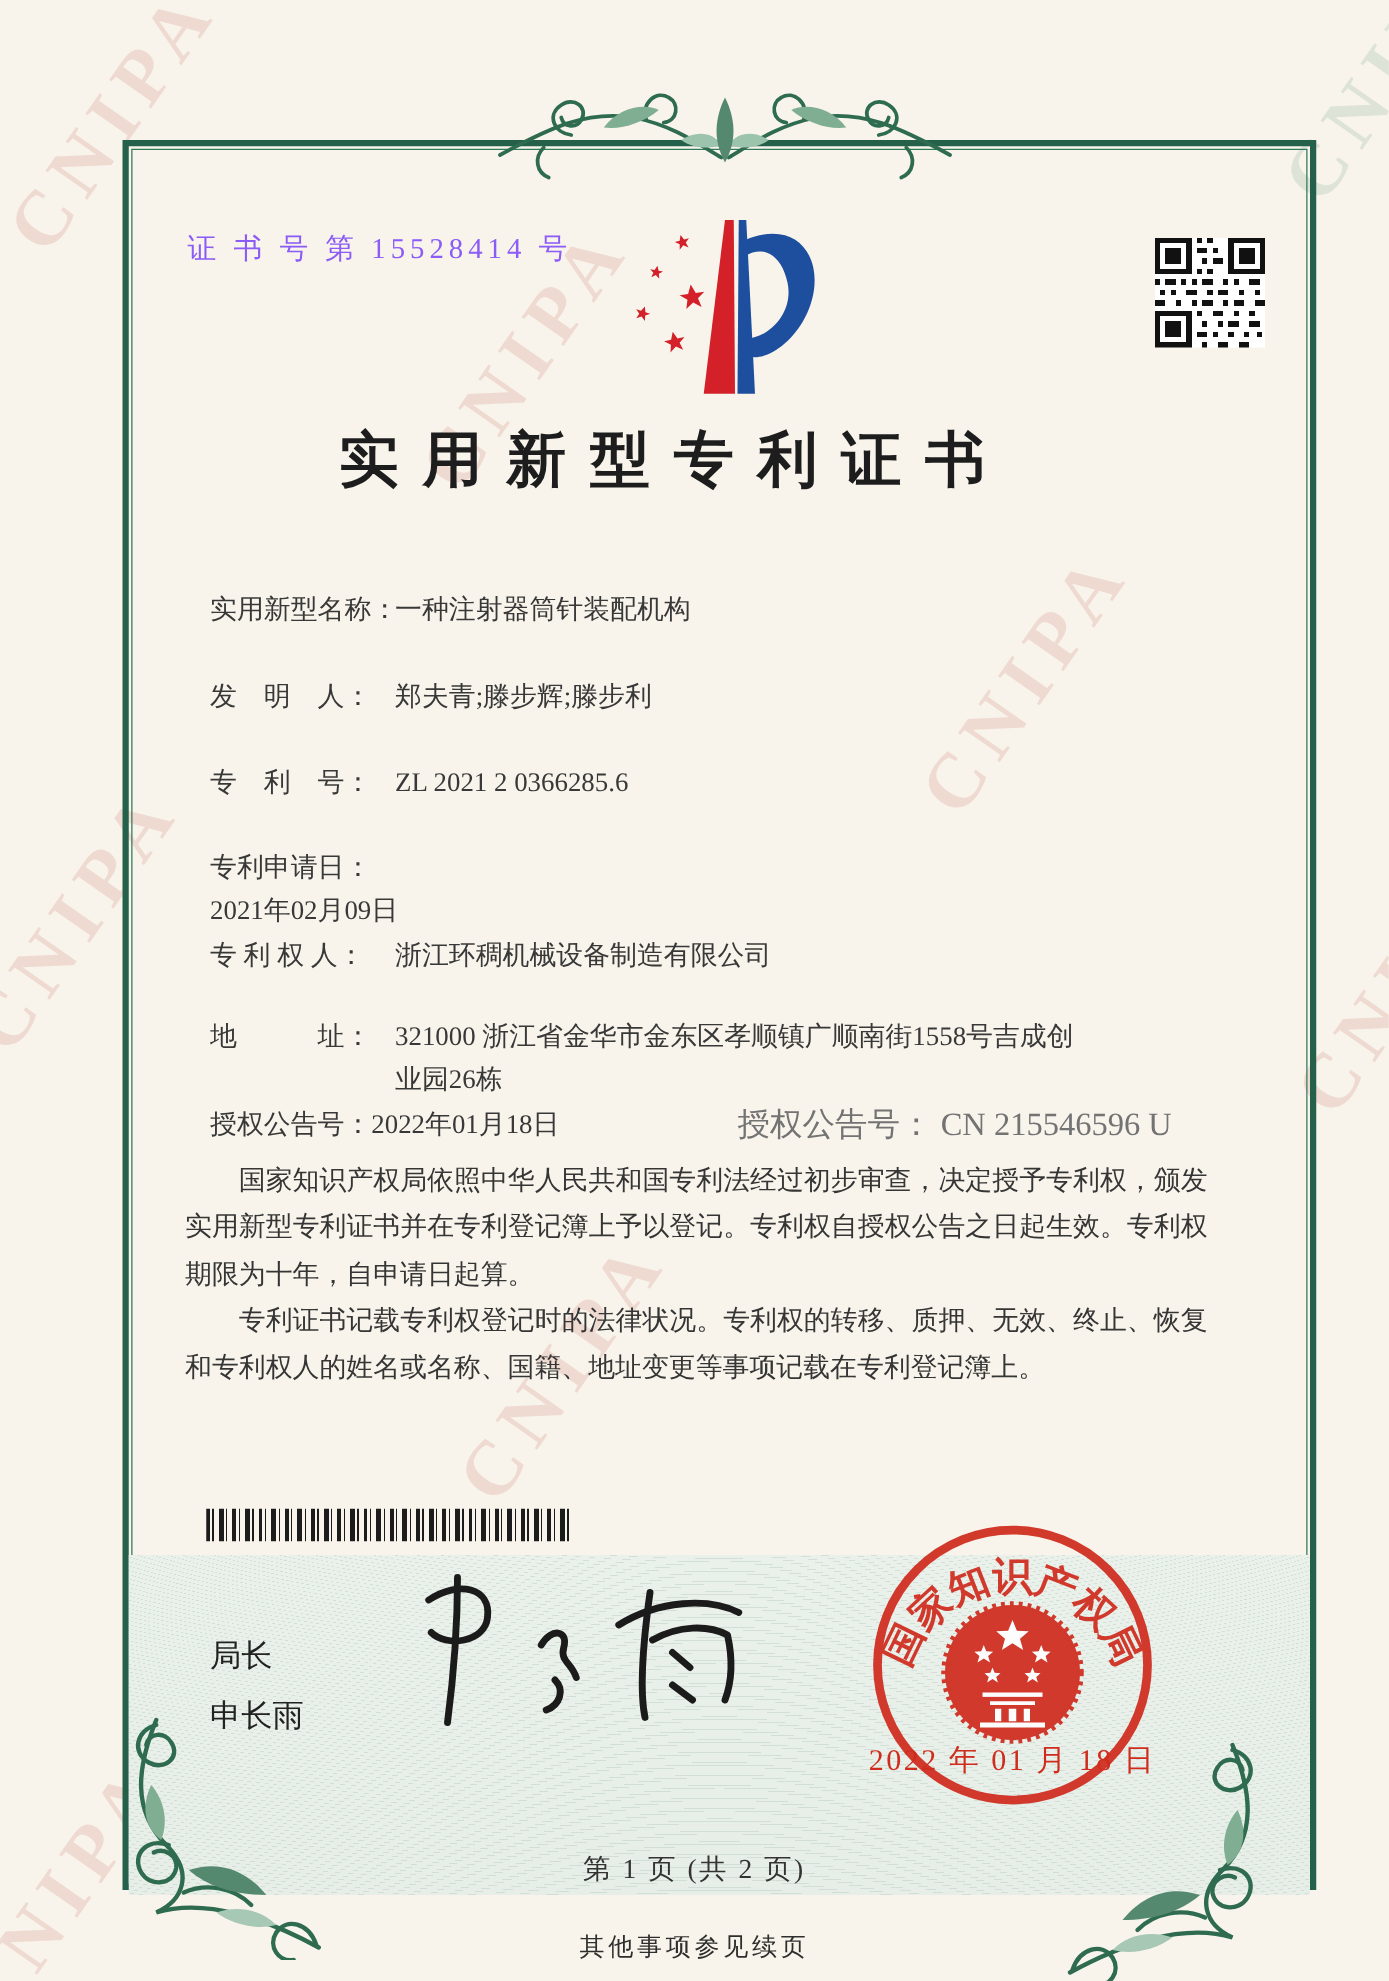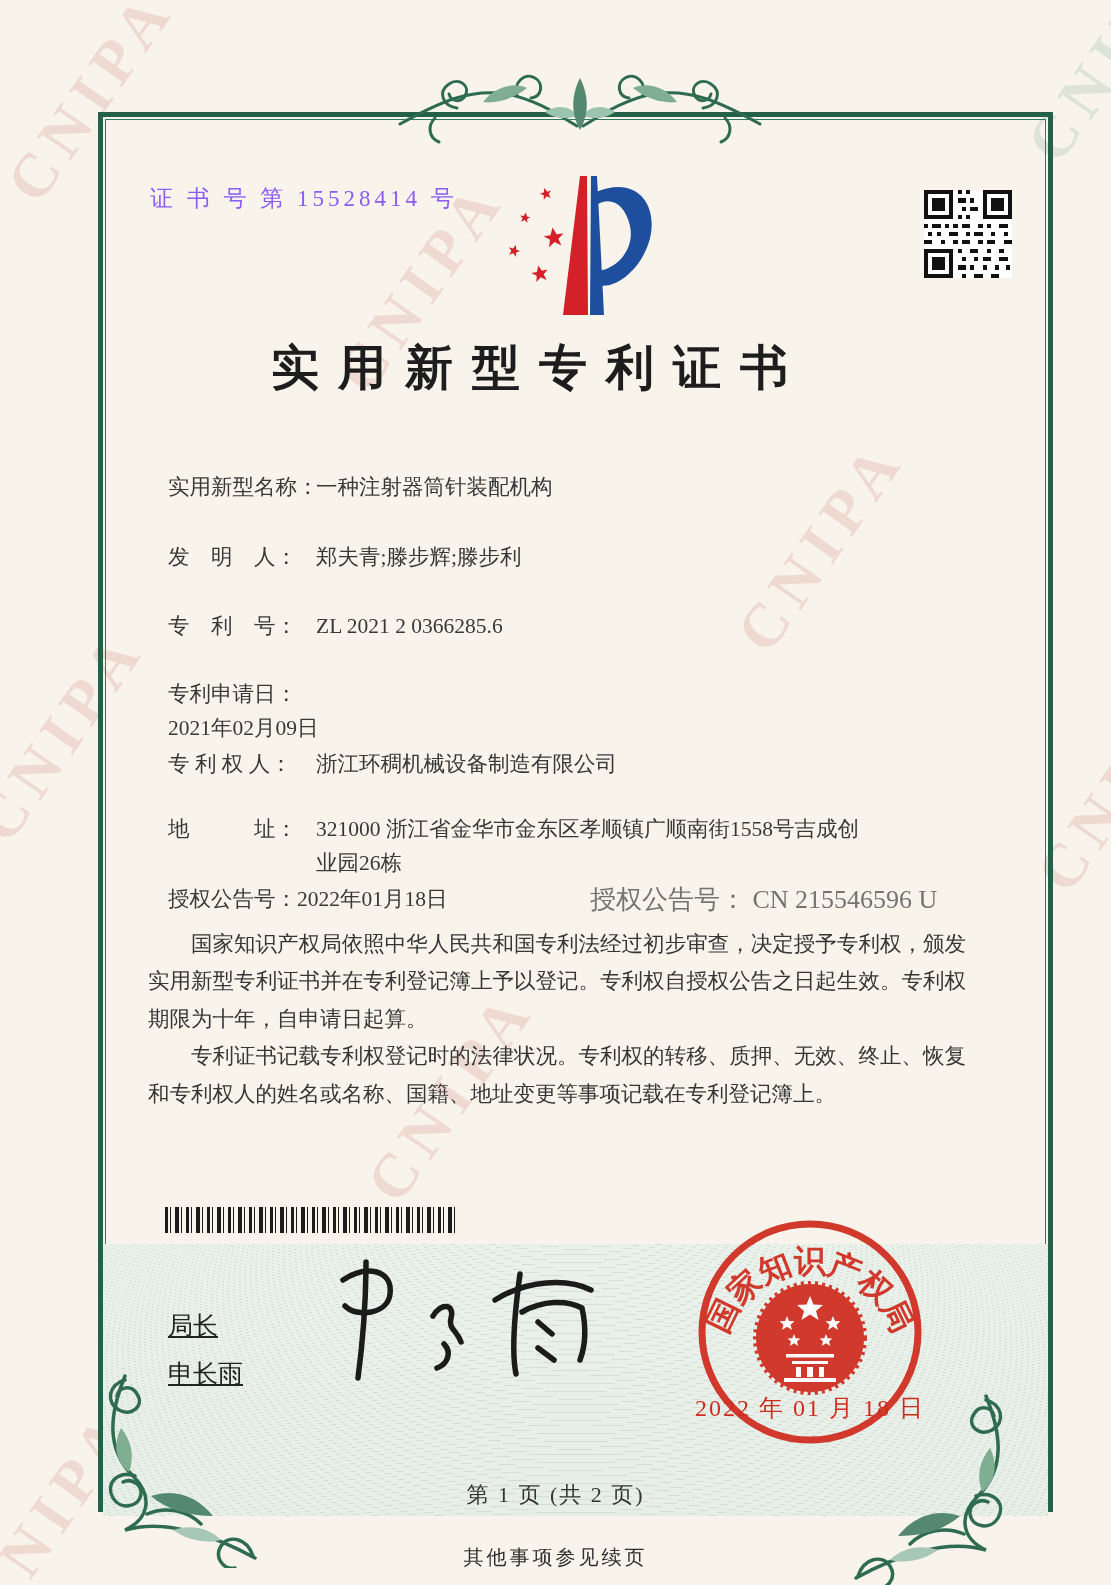--- a/index.html
+++ b/index.html
@@ -63,21 +63,21 @@
     position:absolute;left:165px;top:1207px;width:292px;height:26px;
     background:repeating-linear-gradient(90deg,
       #1c1c1c 0 3px, transparent 3px 5px,
       #1c1c1c 5px 6px, transparent 6px 10px,
       #1c1c1c 10px 14px, transparent 14px 16px,
       #1c1c1c 16px 17px, transparent 17px 21px);
   }
   .issuer{
     position:absolute;left:168px;top:1302px;
     font-family:"Liberation Sans","DejaVu Sans",sans-serif;
-    font-size:25px;color:#222;line-height:1.9;text-decoration:underline;
+    font-size:25px;color:#222;line-height:1.9;
   }
   .signature{position:absolute;left:305px;top:1258px;}
   
   .seal{position:absolute;left:690px;top:1212px;opacity:0.93;}
   .seal-date{
     position:absolute;left:690px;top:1392px;width:240px;text-align:center;
     font-size:24px;color:#cf2c1d;letter-spacing:2px;white-space:nowrap;
   }
   
   .page-info{

